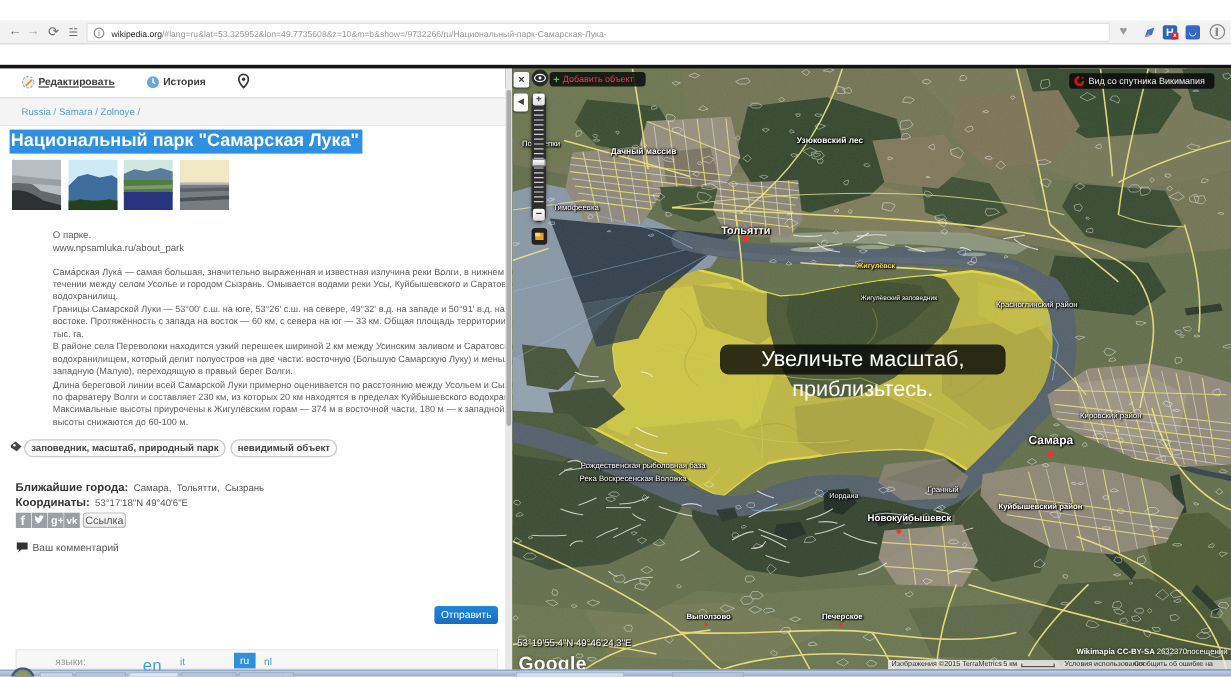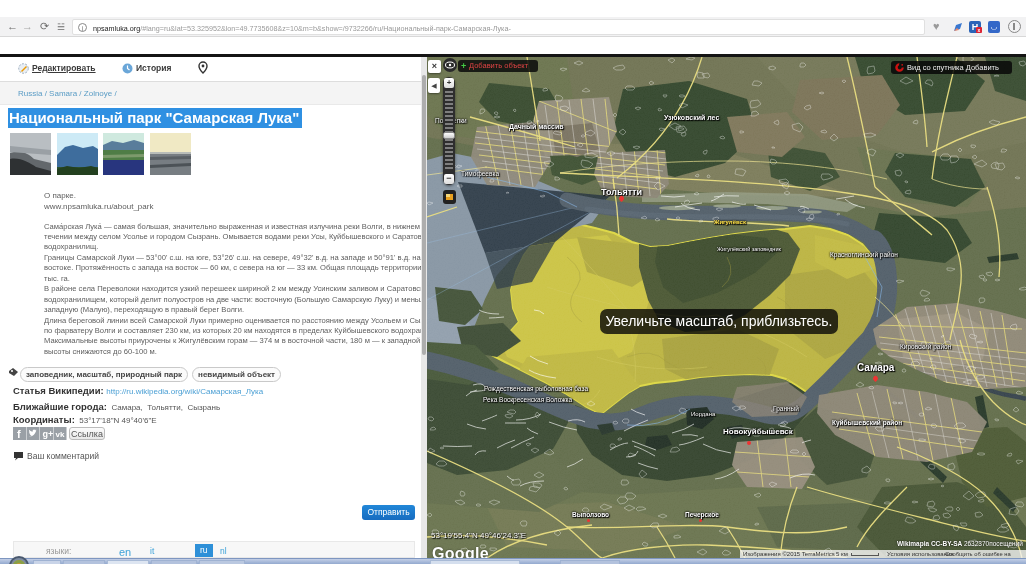--- a/index.html
+++ b/index.html
@@ -39,21 +39,21 @@
 #cmtarea span{position:absolute;left:7px;top:5px;font-size:8px;color:#aaa;}
 #sendbtn{position:absolute;left:362px;top:448px;width:53px;height:15px;background:linear-gradient(#2187d8,#176cc0);border-radius:3px;color:#fff;font-size:8.5px;text-align:center;line-height:15px;}
 #langs{position:absolute;left:13px;top:484px;width:402px;height:17px;background:#f7f7f7;border:1px solid #e8e8e8;font-size:9.5px;color:#999;}
 #langs a{color:#3da2d8;margin-right:9px;}
 
 #vscroll{position:absolute;left:421px;top:57px;width:6px;height:501px;background:#e8e8e8;}
 #vscroll div{position:absolute;left:1px;top:18px;width:4px;height:280px;background:#adadad;border-radius:2px;}
 
 #map{position:absolute;left:427px;top:57px;width:599px;height:501px;overflow:hidden;background:#5b6844;}
 .mlabel{position:absolute;color:#fff;font-weight:bold;text-shadow:0 0 2px #000,0 0 2px #000,1px 1px 1px #000;white-space:nowrap;}
-#tooltip{position:absolute;left:173px;top:230px;width:238px;height:25px;background:rgba(8,8,8,.8);border-radius:7px;color:#fff;font-size:14px;text-align:center;line-height:25px;margin-top:22px;}
+#tooltip{position:absolute;left:173px;top:230px;width:238px;height:25px;background:rgba(8,8,8,.8);border-radius:7px;color:#fff;font-size:18px;text-align:center;line-height:25px;}
 
 #taskbar{position:absolute;left:0;top:558px;width:1026px;height:6px;background:linear-gradient(#c3cfe6,#93a9cf);border-top:1px solid #7e96c0;}
 </style></head>
 <body>
 <div id="screen">
 
 <div id="titlebar">
   <div id="menubtn">
         <svg class="abs" style="left:1px;top:2px" width="12" height="11" viewBox="0 0 14 12">
           <path d="M1 3 C3 8 5 10 7 9 C9 8 11 5 13 1 L10 1 C9 4 8 6 7 6 C6 6 4 4 4 2 Z" fill="#d22"></path>
@@ -95,21 +95,21 @@
   <div class="winbtn" style="left:1008px;width:18px;background:#c8403c;font-size:8px;text-align:center;line-height:13px;">✕</div>
 </div>
 
 <div id="toolbar">
   <div class="navic" style="left:7px;">←</div>
   <div class="navic" style="left:22px;color:#a8a8a8;">→</div>
   <div class="navic" style="left:40px;">⟳</div>
   <div class="navic" style="left:57px;font-size:9px;top:5px;">☱</div>
   <div id="addrbar">
     <div class="abs" style="left:5px;top:3px;width:9px;height:9px;border:1px solid #888;border-radius:50%;color:#777;font-size:7px;text-align:center;line-height:9px;">i</div>
-    <div class="url"><b>npsamluka.org</b>/#lang=ru&amp;lat=53.325952&amp;lon=49.7735608&amp;z=10&amp;m=b&amp;show=/9732266/ru/Национальный-парк-Самарская-Лука-</div>
+    <div class="url"><b>wikipedia.org</b>/#lang=ru&amp;lat=53.325952&amp;lon=49.7735608&amp;z=10&amp;m=b&amp;show=/9732266/ru/Национальный-парк-Самарская-Лука-</div>
   </div>
   <div class="navic" style="left:933px;color:#9a9a9a;">♥</div>
   <svg class="abs" style="left:952px;top:4px" width="12" height="12">
         <path d="M2 10 L4 4 L10 2 L8 8 Z" fill="#3a78d0"></path>
         <path d="M2 10 L5 7 L7 9 Z" fill="#e86"></path>
       </svg>
   <div class="abs" style="left:969px;top:4px;width:12px;height:12px;background:#2a64b8;border-radius:2px;color:#fff;font-size:9px;font-weight:bold;text-align:center;line-height:12px;">H<div class="abs" style="left:7px;top:6px;width:6px;height:6px;background:#d23;border-radius:1px;color:#fff;font-size:5px;line-height:6px;">x</div></div>
   <div class="abs" style="left:988px;top:4px;width:12px;height:12px;background:#3468c8;border-radius:2px;color:#fff;font-size:8px;text-align:center;line-height:12px;">◡</div>
   <div class="abs" style="left:1008px;top:3px;width:13px;height:13px;border:1.5px solid #888;border-radius:50%;">
         <div class="abs" style="left:4px;top:2px;width:2px;height:7px;background:#888;"></div>
@@ -191,21 +191,20 @@
       </svg>
 
   <div class="ptext" style="top:133px;font-size:8px;line-height:11px;">О парке.<br>www.npsamluka.ru/about_park</div>
   <div class="ptext" style="top:164.5px;font-size:7.6px;line-height:10.45px;white-space:nowrap;">Сама́рская Лука́ — самая большая, значительно выраженная и известная излучина реки Волги, в нижнем её<br>течении между селом Усолье и городом Сызрань. Омывается водами реки Усы, Куйбышевского и Саратовского<br>водохранилищ.<br>Границы Самарской Луки — 53°00' с.ш. на юге, 53°26' с.ш. на севере, 49°32' в.д. на западе и 50°91' в.д. на<br>востоке. Протяжённость с запада на восток — 60 км, с севера на юг — 33 км. Общая площадь территории — 155<br>тыс. га.<br>В районе села Переволоки находится узкий перешеек шириной 2 км между Усинским заливом и Саратовским<br>водохранилищем, который делит полуостров на две части: восточную (Большую Самарскую Луку) и меньшую<br>западную (Малую), переходящую в правый берег Волги.<br>Длина береговой линии всей Самарской Луки примерно оценивается по расстоянию между Усольем и Сызранью<br>по фарватеру Волги и составляет 230 км, из которых 20 км находятся в пределах Куйбышевского водохранилища.<br>Максимальные высоты приурочены к Жигулёвским горам — 374 м в восточной части, 180 м — к западной, к югу<br>высоты снижаются до 60-100 м.</div>
 
   <svg class="abs" style="left:8px;top:310px" width="11" height="10">
         <path d="M1 4 L5 1 L10 5 L6 9 L1 6 Z" fill="#444"></path>
         <circle cx="4" cy="4" r="1" fill="#fff"></circle>
       </svg>
   <div class="abs" style="left:20px;top:306px;"><span class="pill">заповедник, масштаб, природный парк</span><span class="pill">невидимый объект</span></div>
-  <div class="abs" style="left:13px;top:328px;font-size:9.5px;"><span class="blab">Статья Википедии:</span> <span class="blue" style="font-size:8px;">http://ru.wikipedia.org/wiki/Самарская_Лука</span></div>
   <div class="abs" style="left:13px;top:344px;font-size:9.5px;color:#555;"><span class="blab">Ближайшие города:</span><span style="font-size:8px;">&nbsp; Самара, &nbsp;Тольятти, &nbsp;Сызрань</span></div>
   <div class="abs" style="left:13px;top:357px;font-size:9.5px;color:#555;"><span class="blab">Координаты:</span><span style="font-size:8px;">&nbsp; 53°17'18"N 49°40'6"E</span></div>
 
   <svg class="abs" style="left:13px;top:370px" width="54" height="13">
     <rect width="13" height="13" fill="#9aa0a6"></rect>
         <rect x="13.5" width="13" height="13" fill="#9aa0a6"></rect>
         <rect x="27" width="13" height="13" fill="#9aa0a6"></rect>
         <rect x="40.5" width="13" height="13" fill="#9aa0a6"></rect>
     <text x="4" y="10.5" fill="#fff" font-size="11" font-weight="bold" font-family="Liberation Serif">f</text>
     <path d="M16 9 C17 9.5 20 9.5 21.5 7 C22.5 5.5 23 4 23.5 3.5 L22.5 3.8 C23 3.2 23.2 3 23.3 2.6 L22.2 3 C21.5 2.2 20.3 2.3 19.8 3.2 C19.5 3.8 19.6 4.3 19.7 4.7 C18.2 4.6 17 3.8 16.2 2.8 C15.7 4 16.2 4.8 16.8 5.4 L16 5.2 C16.1 6.2 16.7 6.8 17.6 7.1 L16.8 7.2 C17.2 8 17.8 8.4 18.8 8.5 C18 9 17 9.2 16 9 Z" fill="#fff"></path>
@@ -214,21 +213,21 @@
   </svg>
   <div class="abs" style="left:69px;top:370px;width:36px;height:13px;background:linear-gradient(#fcfcfc,#e8e8e8);border:1px solid #bbb;border-radius:3px;font-size:9px;color:#555;text-align:center;line-height:12px;">Ссылка</div>
 
   <svg class="abs" style="left:13px;top:394px" width="11" height="10">
         <path d="M1 1 H10 V7 H5 L2 9.5 L3 7 H1 Z" fill="#333"></path>
       </svg>
   <div class="abs" style="left:27px;top:394px;font-size:8.5px;color:#555;">Ваш комментарий</div>
   <div id="sendbtn">Отправить</div>
   <div id="langs">
         <span class="abs" style="left:32px;top:4px;font-size:8.5px;">языки:</span>
-    <a class="abs" style="left:105px;top:4px;font-size:11px;">en</a>
+    <a class="abs" style="left:105px;top:4px;font-size:14px;">en</a>
         <a class="abs" style="left:136px;top:4px;font-size:8.5px;">it</a>
         <a class="abs" style="left:158px;top:4px;font-size:8.5px;padding-left:48px;">nl</a>
     <span class="abs" style="left:181px;top:2px;background:#2e90d8;color:#fff;padding:1px 5px 2px;font-size:8.5px;">ru</span>
     <a class="abs" style="left:213px;top:18px;font-size:14px;">uk</a>
   </div>
 </div>
 <div id="vscroll">
       <div></div>
     </div>
 
@@ -847,21 +846,21 @@
   </div>
   <div class="abs" style="left:16px;top:133px;width:13px;height:14px;background:#222;border-radius:3px;">
         <div class="abs" style="left:3px;top:4px;width:7px;height:6px;background:#e8a020;"></div>
         <div class="abs" style="left:3px;top:4px;width:4px;height:3px;background:#f6d879;"></div>
       </div>
   <div class="abs" style="left:464px;top:4px;width:121px;height:13px;background:rgba(8,8,8,.85);border-radius:3px;">
     <svg class="abs" style="left:4px;top:2px" width="9" height="9" viewBox="0 0 20 20">
           <path d="M10 0.5 A 9.5 9.5 0 1 0 19.5 10 L15 10 A4.5 4.5 0 1 1 8.5 5.8 Z" fill="#c11"></path>
           <circle cx="16" cy="4" r="2" fill="#c11"></circle>
         </svg>
-    <span class="abs" style="left:16px;top:0;color:#eee;font-size:7.5px;line-height:13px;white-space:nowrap;">Вид со спутника Добавить</span>
+    <span class="abs" style="left:16px;top:0;color:#eee;font-size:7.5px;line-height:13px;white-space:nowrap;">Вид со спутника Викимапия</span>
   </div>
   <div id="tooltip">Увеличьте масштаб, приблизьтесь.</div>
   
   <div class="abs" style="left:4px;top:474px;color:#fff;font-size:8px;text-shadow:0 0 2px #000,1px 1px 1px #000;">53°19'55.4"N 49°46'24.3"E</div>
   <div class="abs" style="left:5px;top:488px;color:#fff;font-size:16px;font-weight:bold;letter-spacing:.3px;text-shadow:0 0 2px rgba(0,0,0,.5);">Google</div>
   <div class="abs" style="left:470px;top:483px;color:#fff;font-size:6.5px;font-weight:bold;text-shadow:0 0 2px #000;white-space:nowrap;">Wikimapia CC-BY-SA <span style="font-weight:normal">2632370посещений</span></div>
   <div class="abs" style="left:313px;top:493px;width:286px;height:8px;background:rgba(245,245,245,.8);"></div>
   <div class="abs" style="left:316px;top:493px;font-size:6px;color:#333;line-height:8px;">Изображения ©2015 TerraMetrics</div>
   <div class="abs" style="left:409px;top:493px;font-size:6px;color:#333;line-height:8px;">5 км</div>
   <div class="abs" style="left:424px;top:496px;width:28px;height:3px;border:1px solid #555;border-top:none;"></div>

